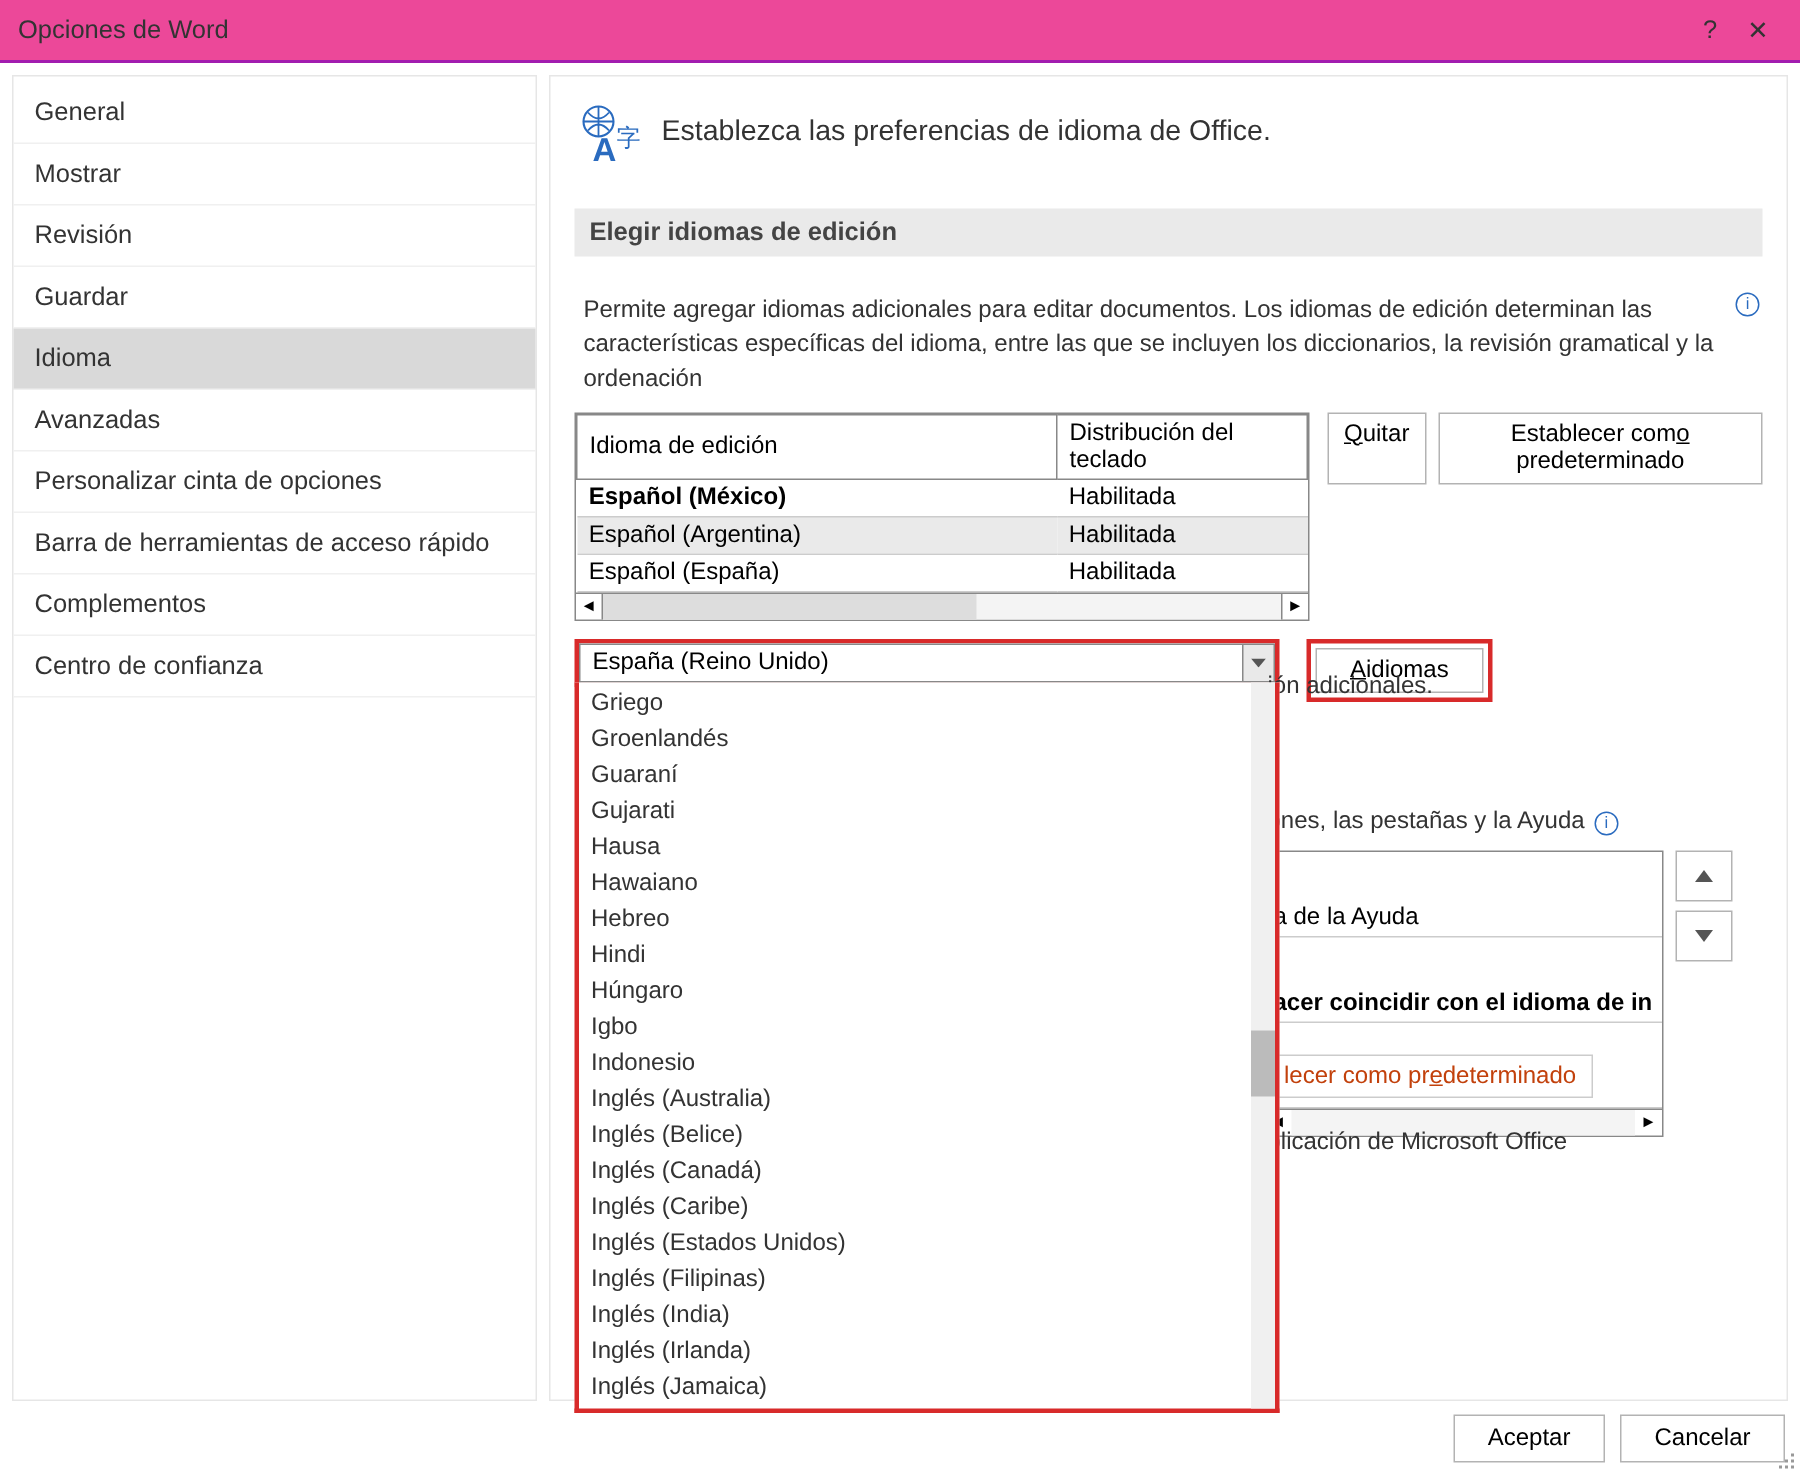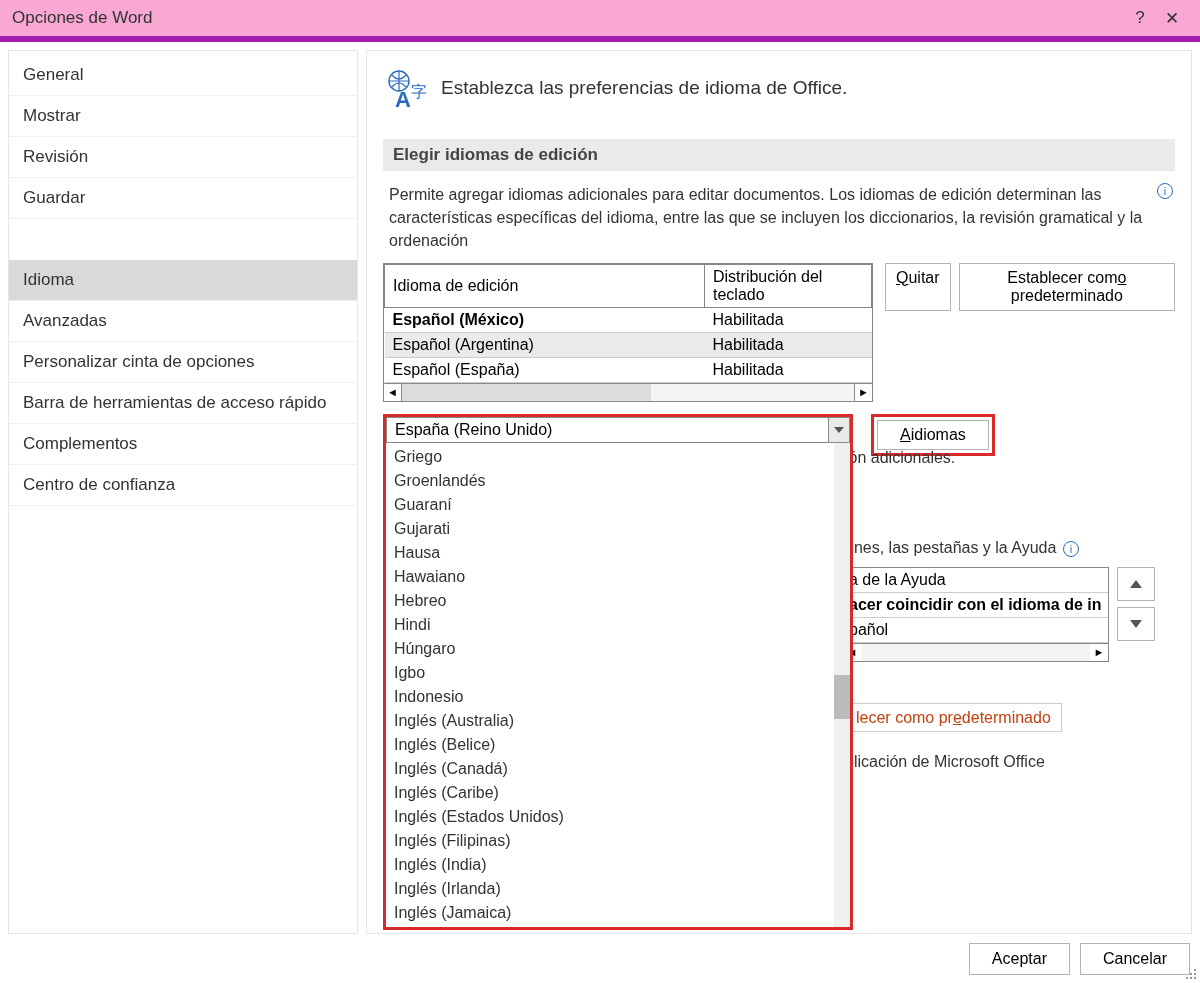--- a/index.html
+++ b/index.html
@@ -1,32 +1,32 @@
 <!DOCTYPE html>
 <html><head>
 <meta charset="utf-8">
 <style>
   * { box-sizing: border-box; margin: 0; padding: 0; font-family: "Segoe UI", Arial, sans-serif; }
   body { background: #fff; width: 1200px; height: 983px; overflow: hidden; position: relative; }
 
-  .titlebar { height: 42px; display: flex; align-items: center; padding: 0 12px; background: #f9a8d4; border-bottom: 6px solid #a21caf; }
+  .titlebar { height: 42px; display: flex; align-items: center; padding: 0 12px; background: #ec4899; border-bottom: 2px solid #a21caf; }
   .titlebar .title { font-size: 17px; color: #333; flex: 1; }
   .titlebar .help-icon, .titlebar .close-icon { width: 32px; text-align: center; font-size: 17px; color: #333; cursor: pointer; }
 
   .main { display: flex; height: 900px; }
   .sidebar { width: 360px; border-right: 1px solid #e6e6e6; border-left: 1px solid #e6e6e6; border-top: 1px solid #e6e6e6; border-bottom: 1px solid #e6e6e6; margin: 8px 0 8px 8px; padding-top: 4px; }
   .sidebar-item { padding: 10px 14px; font-size: 17px; color: #333; cursor: pointer; border-bottom: 1px solid #f0f0f0; }
-  .sidebar-item.selected { background: #d9d9d9; margin-top: 41px; }
+  .sidebar-item.selected { background: #d9d9d9; }
 
   .content { flex: 1; margin: 8px 8px 8px 8px; border: 1px solid #e6e6e6; position: relative; padding: 12px 16px; }
   .header-row { display: flex; align-items: flex-start; gap: 14px; margin-bottom: 28px; margin-top: 4px;}
   .lang-icon { width: 44px; height: 44px; }
   .header-row .heading { font-size: 19px; color: #333; padding-top: 10px; }
 
-  .section-bar { background: #eaeaea; padding: 6px 10px; font-size: 17px; font-weight: 600; color: #444; margin-bottom: 12px; }
+  .section-bar { background: #eaeaea; padding: 6px 10px; font-size: 17px; font-weight: 600; color: #444; margin-bottom: 24px; }
   .section-desc { font-size: 16px; color: #333; line-height: 1.45; margin: 0 6px 10px 6px; position: relative; }
   .info-icon { position: absolute; right: -4px; top: 0; width: 16px; height: 16px; border: 1px solid #2a6bbf; border-radius: 50%; color: #2a6bbf; font-size: 11px; text-align: center; line-height: 14px; }
 
   .edit-row { display: flex; gap: 12px; align-items: flex-start; }
   .edit-table { border: 1px solid #888; position: relative; }
   .edit-table table { border-collapse: collapse; width: 488px; }
   .edit-table th { text-align: left; font-weight: 400; font-size: 16px; border: 1px solid #888; padding: 3px 8px; }
   .edit-table td { font-size: 16px; padding: 3px 8px; border-bottom: 1px solid #ccc; }
   .edit-table tr.default td:first-child { font-weight: 700; }
   .edit-table tr.sel td { background: #eaeaea; }
@@ -51,21 +51,21 @@
 
   .dropdown-list { position: absolute; left: -3px; top: 100%; width: calc(100% + 6px); border: 3px solid #d82a2a; border-top: none; background: #fff; z-index: 10; display: flex; }
   .dropdown-list .items { flex: 1; padding: 2px 0; }
   .dropdown-list .item { font-size: 16px; padding: 3px 8px; color: #333; cursor: pointer; white-space: nowrap; }
   .dropdown-list .vtrack { width: 16px; background: #f0f0f0; position: relative; }
   .dropdown-list .vthumb { position: absolute; left: 0; right: 0; top: 48%; height: 44px; background: #bbb; }
 
   .frag-text { position: absolute; font-size: 16px; color: #333; }
   .display-row { position: absolute; right: 36px; }
   .display-list { border: 1px solid #888; width: 267px; font-size: 16px; }
-  .display-list .dl-item { padding: 3px 6px; border-bottom: 1px solid #ccc; white-space: nowrap; overflow: hidden; }
+  .display-list .dl-item { padding: 3px 6px; border-bottom: 1px solid #ccc; white-space: nowrap; overflow: hidden; margin-top: 32px; }
   .display-list .dl-item.bold { font-weight: 700; }
   .display-list .dl-hscroll { display: flex; height: 18px; border-top: 1px solid #888; }
   .display-list .dl-hscroll .arrow { width: 18px; text-align: center; font-size: 11px; line-height: 16px; cursor: pointer; }
   .display-list .dl-hscroll .track { flex: 1; background: #f4f4f4; }
   .move-col { display: flex; flex-direction: column; gap: 6px; margin-left: 8px; }
   .move-btn { width: 38px; height: 34px; border: 1px solid #b3b3b3; background: #fff; display: flex; align-items: center; justify-content: center; cursor: pointer; }
 
   .footer { position: absolute; right: 10px; bottom: 8px; display: flex; gap: 10px; }
   .footer .btn { padding: 6px 22px; }
   .grip { position: absolute; right: 2px; bottom: 2px; width: 14px; height: 14px; }

